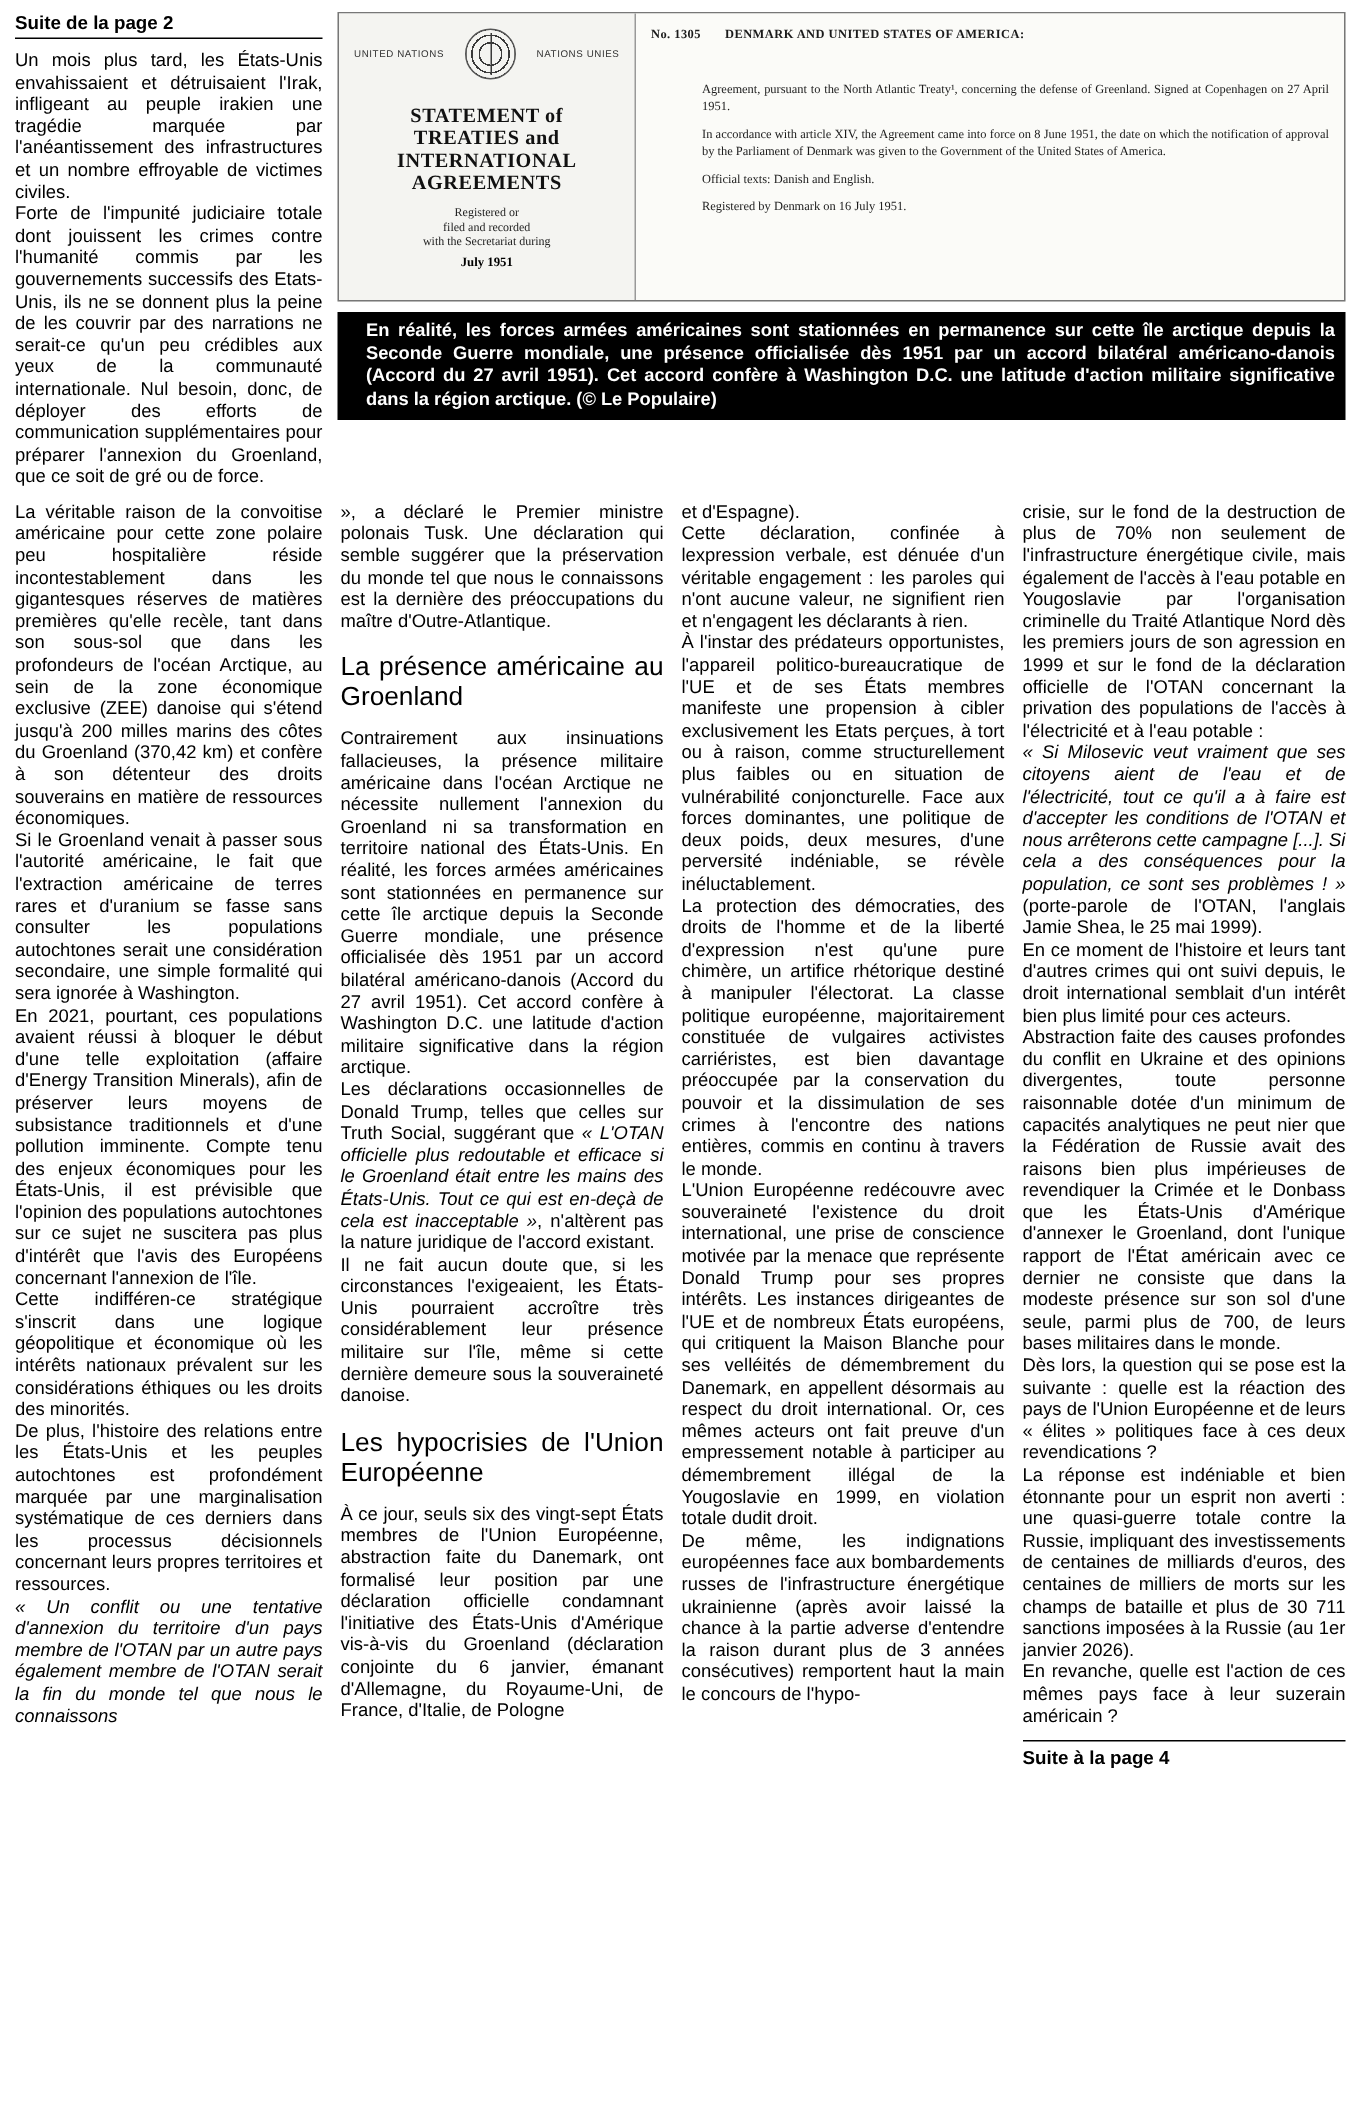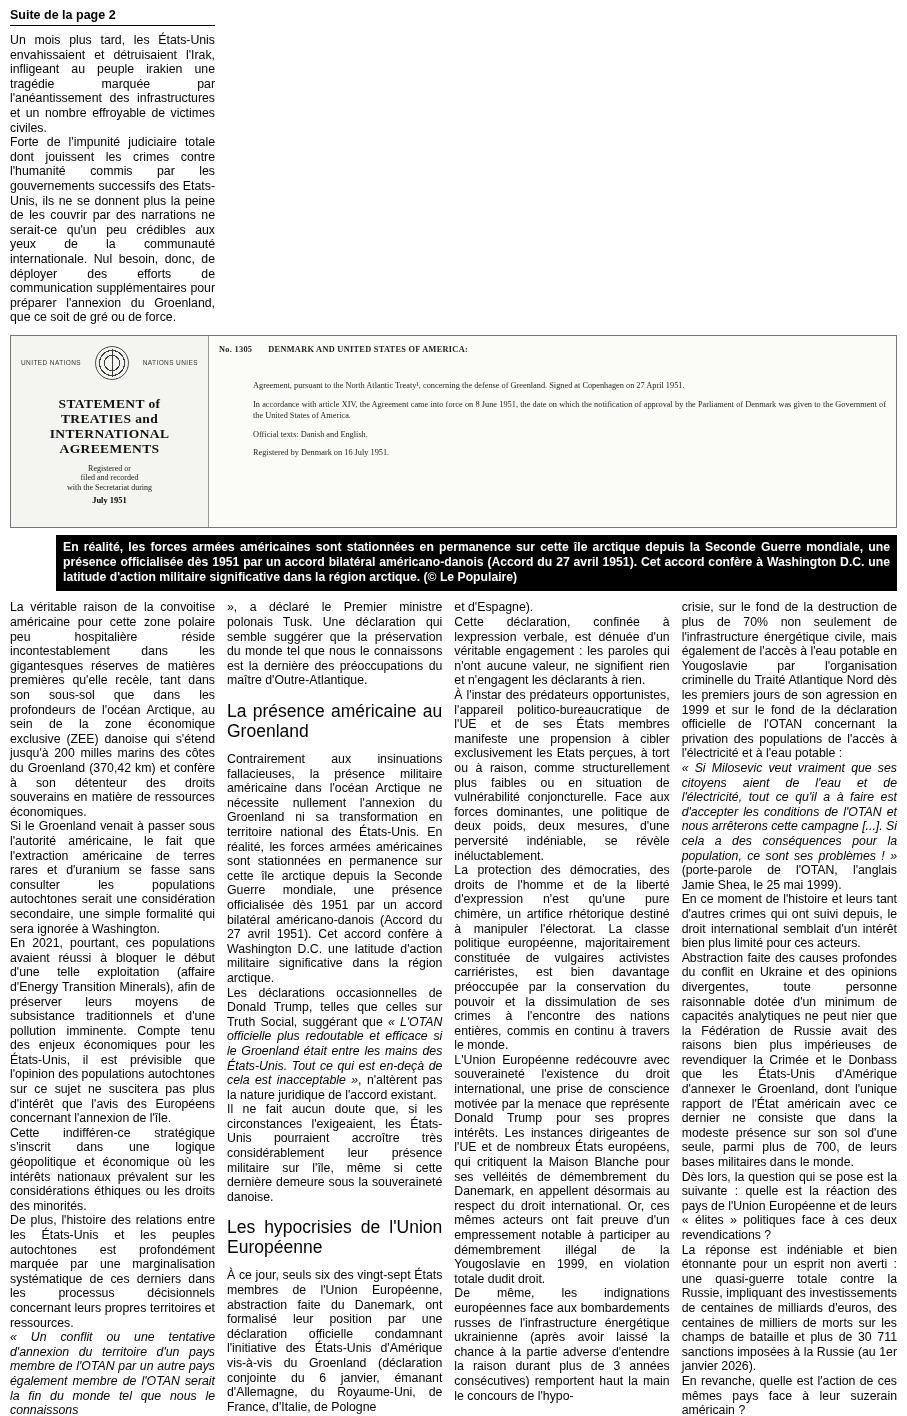--- a/index.html
+++ b/index.html
@@ -21,21 +21,20 @@
     position: relative;
     box-sizing: border-box;
     padding: 8px 10px 6px 10px;
   }
 
   
   .top-area {
     display: flex;
     gap: 10px;
     align-items: flex-start;
-    flex-direction: column;
   }
   .top-left {
     width: 205px;
     flex: 0 0 205px;
   }
   .suite-head {
     font-weight: bold;
     font-size: 12.5px;
     border-bottom: 1.5px solid #000;
     padding-bottom: 3px;
@@ -135,24 +134,23 @@
     text-align: justify;
   }
 
   
   .caption {
     background: #000;
     color: #fff;
     font-weight: bold;
     font-size: 12.2px;
     line-height: 15.2px;
-    padding: 5px 7px 6px 7px;
+    padding: 5px 7px 6px 19px;
     margin-top: 7px;
     text-align: justify;
-    margin-left: 46px;
   }
   .caption .src { font-weight: bold; }
 
   
   .columns {
     display: flex;
     gap: 12px;
     margin-top: 9px;
     height: 1098px;
   }

